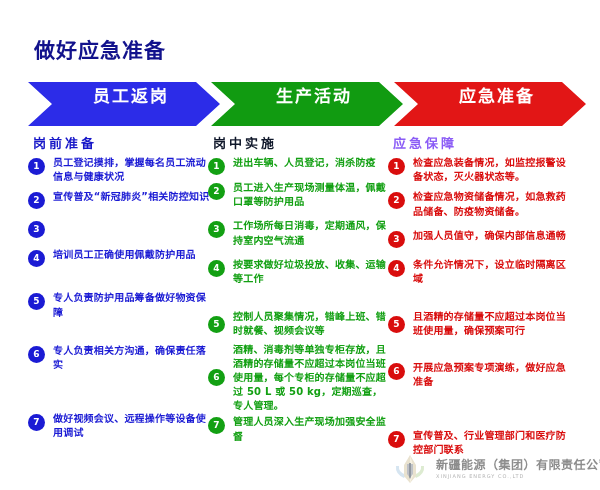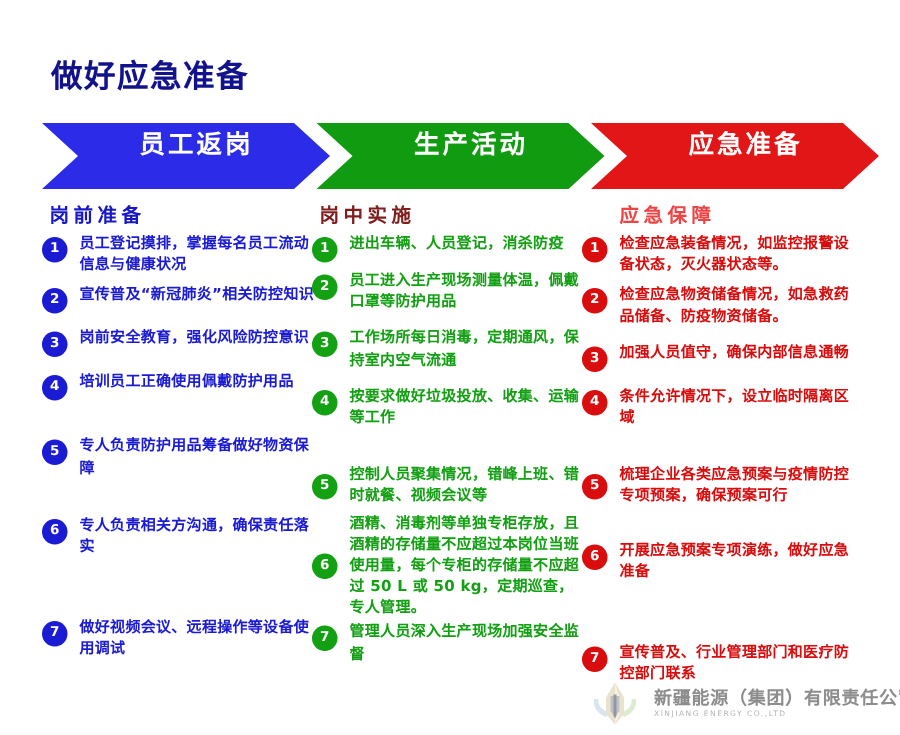--- a/index.html
+++ b/index.html
@@ -70,22 +70,22 @@
   
   .subhead {
     position: absolute;
     top: 133px;
     font-size: 13px;
     font-weight: 700;
     letter-spacing: 3px;
     white-space: nowrap;
   }
   .subhead-blue  { left: 33px;  color: #1717c8; }
-  .subhead-green { left: 213px; color: #7f1d1d; }
-  .subhead-red   { left: 393px; color: #ef4444; margin-left: 20px; }
+  .subhead-green { left: 213px; color: #0f172a; }
+  .subhead-red   { left: 393px; color: #8b5cf6; }
 
   
   .col {
     position: absolute;
     top: 156px;
     width: 182px;
   }
   .col-blue  { left: 28px; }
   .col-green { left: 208px; }
   .col-red   { left: 388px; }
@@ -188,21 +188,20 @@
     <div class="item">
       <div class="badge">1</div>
       <div class="itxt">员工登记摸排，掌握每名员工流动信息与健康状况</div>
     </div>
     <div class="item v-gap3">
       <div class="badge">2</div>
       <div class="itxt">宣传普及“新冠肺炎”相关防控知识</div>
     </div>
     <div class="item v-gap3">
       <div class="badge">3</div>
-      <div class="itxt">岗前安全教育，强化风险防控意识</div>
     </div>
     <div class="item v-gap2">
       <div class="badge">4</div>
       <div class="itxt">培训员工正确使用佩戴防护用品</div>
     </div>
     <div class="item v-gap2">
       <div class="badge">5</div>
       <div class="itxt">专人负责防护用品筹备做好物资保障</div>
     </div>
     <div class="item" style="margin-bottom:40px">
@@ -258,21 +257,21 @@
     <div class="item v-gap3">
       <div class="badge">3</div>
       <div class="itxt">加强人员值守，确保内部信息通畅</div>
     </div>
     <div class="item v-gap2">
       <div class="badge">4</div>
       <div class="itxt">条件允许情况下，设立临时隔离区域</div>
     </div>
     <div class="item center" style="margin-bottom:22px">
       <div class="badge">5</div>
-      <div class="itxt">梳理企业各类应急预案与疫情防控专项预案，确保预案可行</div>
+      <div class="itxt">且酒精的存储量不应超过本岗位当班使用量，确保预案可行</div>
     </div>
     <div class="item" style="margin-bottom:40px">
       <div class="badge">6</div>
       <div class="itxt">开展应急预案专项演练，做好应急准备</div>
     </div>
     <div class="item">
       <div class="badge">7</div>
       <div class="itxt">宣传普及、行业管理部门和医疗防控部门联系</div>
     </div>
   </div>

